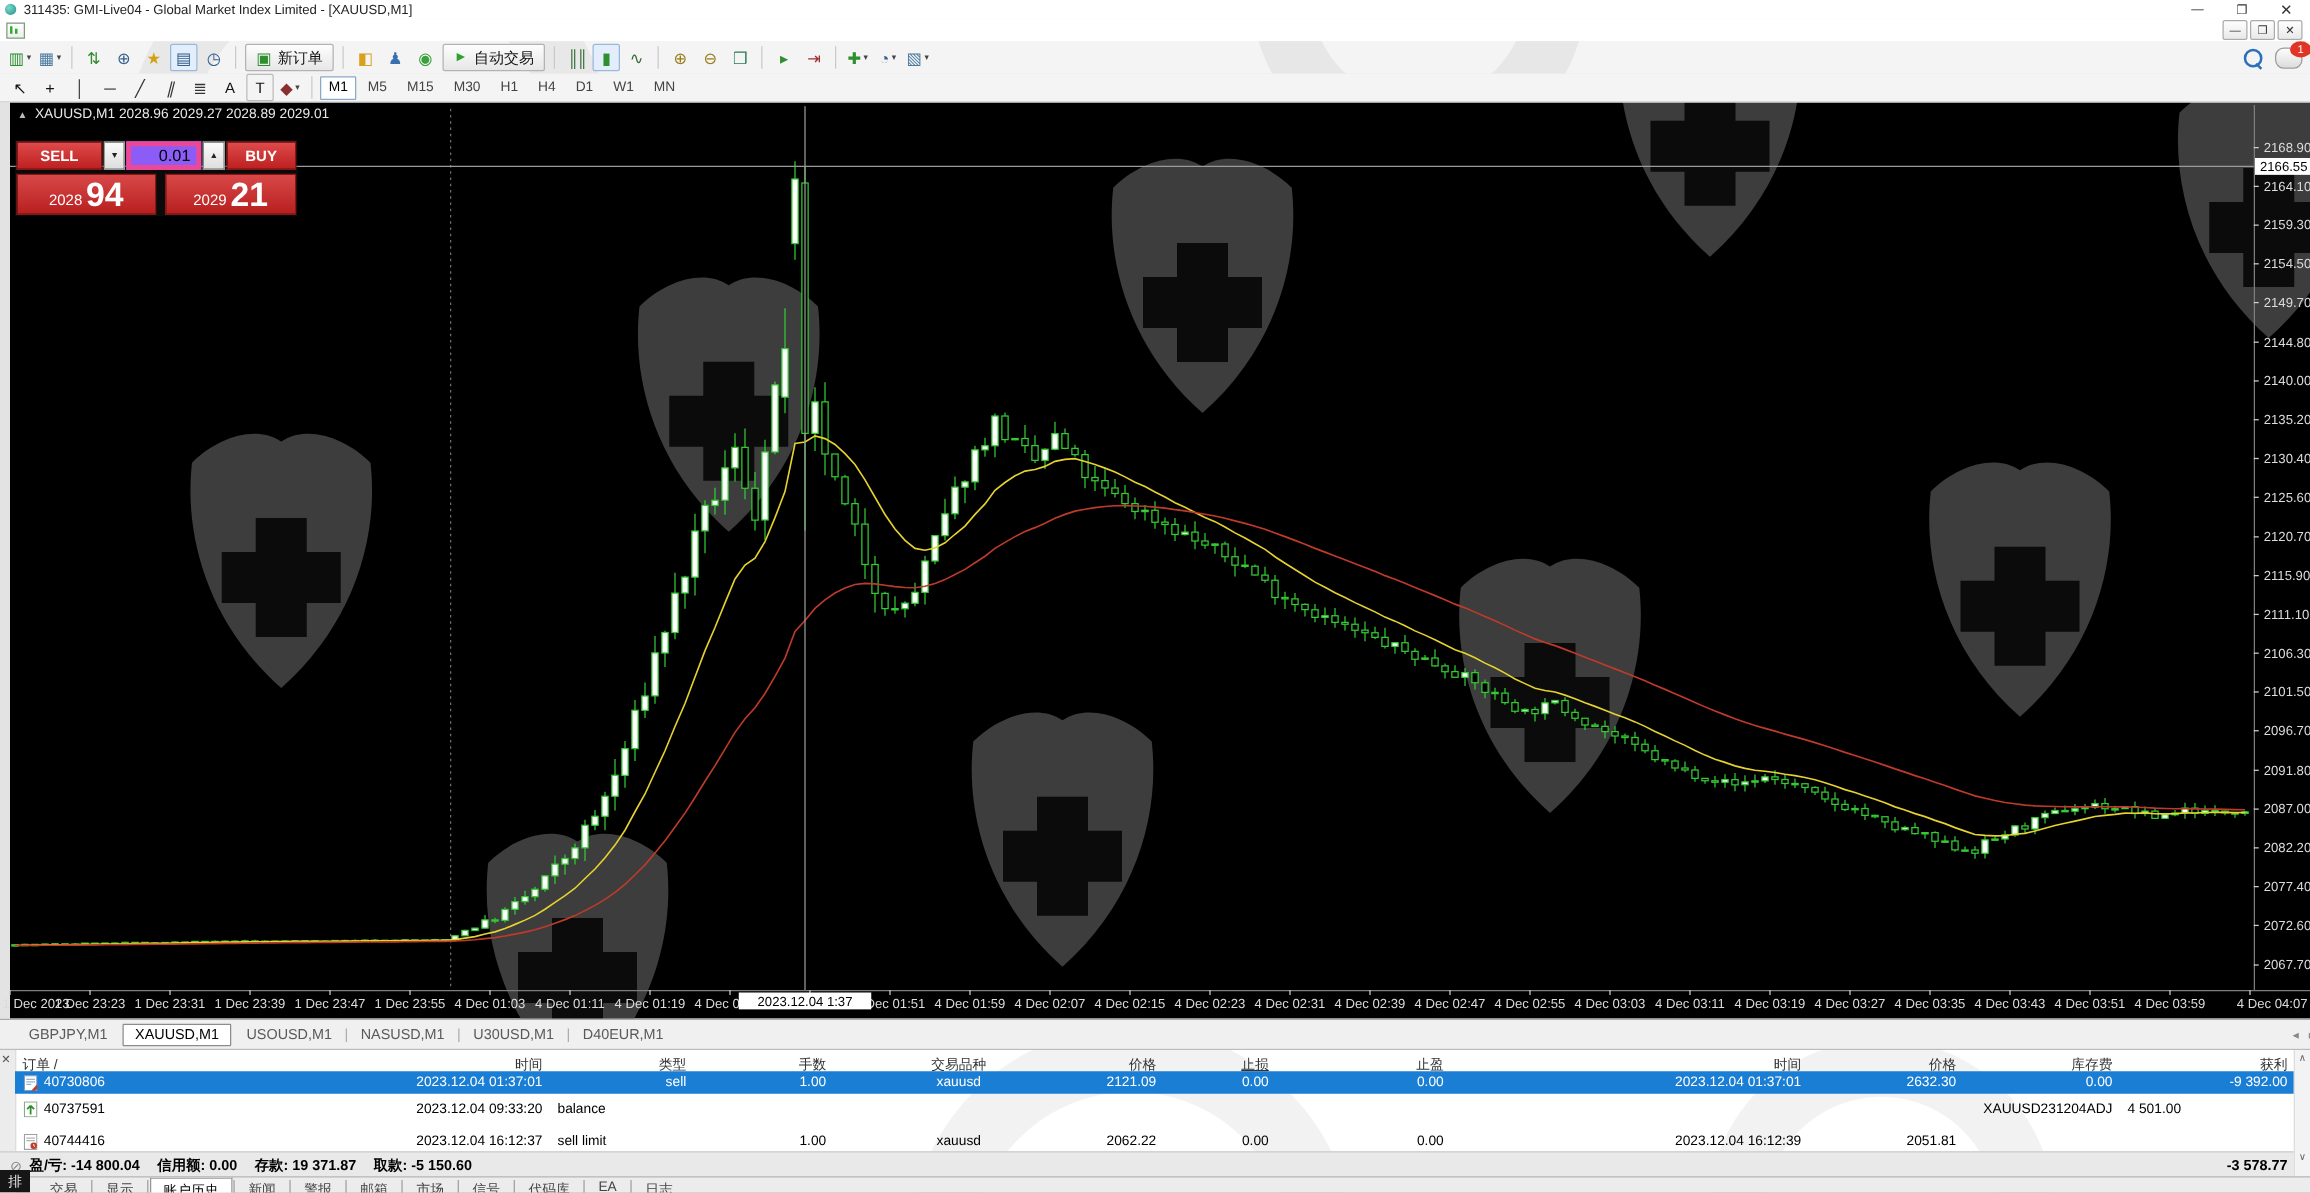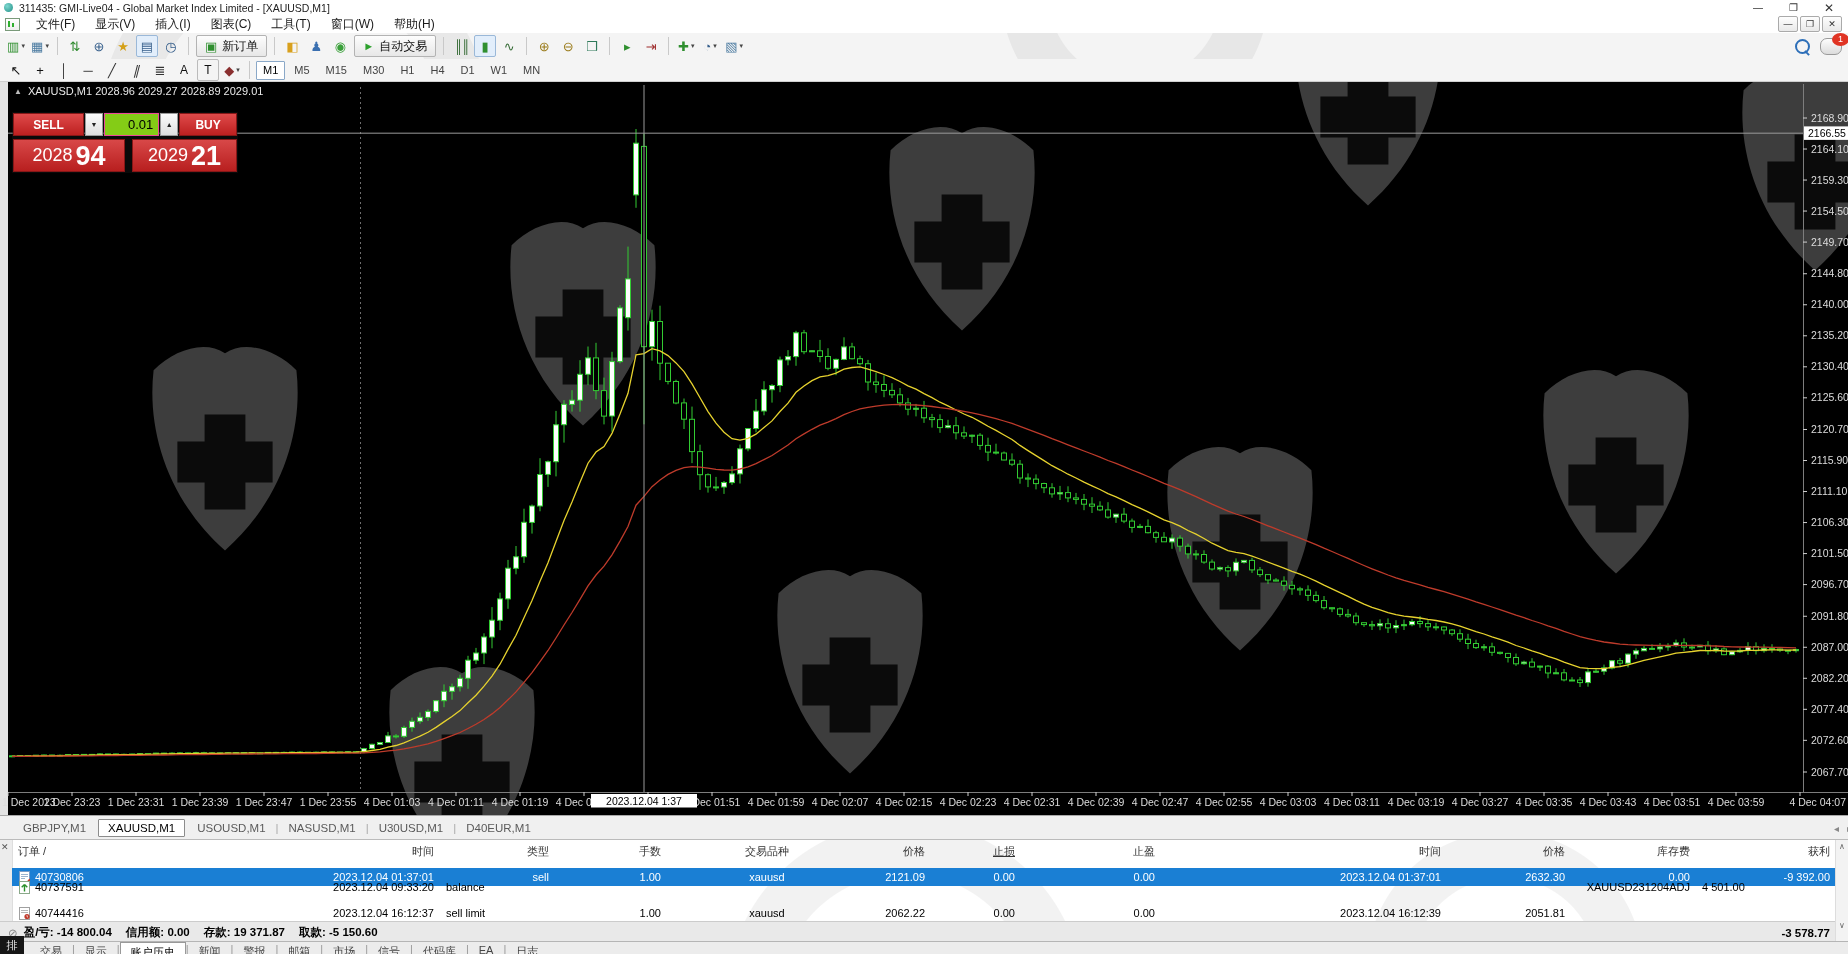--- a/index.html
+++ b/index.html
@@ -55,26 +55,26 @@
   .chart-header{position:absolute;top:85px;left:14px;z-index:3;color:#e8e8e8;font-size:11px;display:flex;align-items:center;gap:6px}
   .chart-header .tri{font-size:8px;color:#bbb}
 
   .ocp{position:absolute;top:112px;left:12px;z-index:3;width:224px;background:rgba(30,30,30,.35);padding:1px}
   .ocp-row1{display:flex;height:23px;gap:1px}
   .ocp-btn{background:linear-gradient(#df4a4a,#bd2020);border:1px solid #871717;color:#fff;
            font-size:12px;font-weight:600;display:flex;align-items:center;justify-content:center}
   .ocp-sell{width:74px}.ocp-buy{width:60px}
   .ocp-spin{width:17px;background:linear-gradient(#fbfbfb,#dedede);border:1px solid #9a9a9a;
             font-size:7px;color:#222;display:flex;align-items:center;justify-content:center}
-  .ocp-vol{width:52px;background:#84cc16;border:1px solid #ec4899;color:#000;font-size:13px;
+  .ocp-vol{width:52px;background:#8b5cf6;border:4px solid #ec4899;color:#000;font-size:13px;
            display:flex;align-items:center;justify-content:flex-end;padding-right:5px}
   .ocp-row2{display:flex;margin-top:3px;gap:7px}
   .ocp-price{background:linear-gradient(#d84848,#b81f1f);border:1px solid #871717;color:#fff;
              display:flex;align-items:flex-end;justify-content:center;height:30px;padding:0 4px 1px 4px}
-  .ocp-price .small{font-size:18px;margin-right:3px;line-height:1.6}
+  .ocp-price .small{font-size:12px;margin-right:3px;line-height:1.6}
   .ocp-price .big{font-size:27px;line-height:.95;font-weight:600}
   .ocp-p-sell{width:103px}.ocp-p-buy{width:96px}
 
   
   .chart-tabs{position:absolute;top:815px;left:0;width:1848px;height:24px;background:#f0f0f0;
               border-top:1px solid #a9a9a9;display:flex;align-items:center;z-index:6;
               font-size:11.5px;color:#5a5a5a;padding-left:14px}
   .ctab{padding:2px 9px;white-space:nowrap}
   .ctab.active{background:#fff;border:1px solid #8c8c8c;color:#000;margin:0 3px;border-radius:1px}
   .ctab-sep{color:#aaa;margin:0 1px}
@@ -730,29 +730,20 @@
   <span>311435: GMI-Live04 - Global Market Index Limited - [XAUUSD,M1]</span>
   <span class="win-controls">
     <span>—</span>
     <span>❐</span>
     <span style="font-size:12px">✕</span>
   </span>
 </div>
 
 <div class="menubar">
   <span class="menu-doc-icon"></span>
-  <span id="menu-items" style="display:flex">
-      <span class="menu-item">文件(F)</span>
-      <span class="menu-item">显示(V)</span>
-      <span class="menu-item">插入(I)</span>
-      <span class="menu-item">图表(C)</span>
-      <span class="menu-item">工具(T)</span>
-      <span class="menu-item">窗口(W)</span>
-      <span class="menu-item">帮助(H)</span>
-    </span>
   <span class="mdi-controls">
     <span class="mdi-btn">—</span>
     <span class="mdi-btn">❐</span>
     <span class="mdi-btn">✕</span>
   </span>
 </div>
 
 <div class="toolbar1">
   <span class="tb-icon" style="color:#2f8f2f">▥<span class="drop">▾</span></span>
   <span class="tb-icon" style="color:#4a7aa0">▦<span class="drop">▾</span></span>
@@ -878,21 +869,21 @@
       <span class="t-cell" style="width: 200px; text-align: center; box-sizing: border-box;">交易品种</span>
       <span class="t-cell" style="width: 64px; text-align: right; box-sizing: border-box;">价格</span>
       <span class="t-cell" style="width: 90px; text-align: right; box-sizing: border-box; text-decoration: underline;">止损</span>
       <span class="t-cell" style="width: 140px; text-align: right; box-sizing: border-box;">止盈</span>
       <span class="t-cell" style="width: 286px; text-align: right; box-sizing: border-box;">时间</span>
       <span class="t-cell" style="width: 124px; text-align: right; box-sizing: border-box;">价格</span>
       <span class="t-cell" style="width: 125px; text-align: right; box-sizing: border-box;">库存费</span>
       <span class="t-cell" style="width: 140px; text-align: right; box-sizing: border-box;">获利</span>
     </div>
   <div id="orders-rows">
-      <div class="t-row sel" style="top: 28px;">
+      <div class="t-row sel" style="top: 17px;">
         <span class="t-cell" style="width: 178px; text-align: left; box-sizing: border-box; display: inline-flex; align-items: center;">
           <span class="t-icon">
             <svg width="11" height="13">
               <rect x="0.5" y="0.5" width="10" height="12" fill="#fff" stroke="#7a9cc6"></rect>
               <path d="M2 3.5h7M2 5.5h7M2 7.5h4" stroke="#9ab4cf" stroke-width="1"></path>
               <path d="M10.5 7.5l-4.5 5h3l2.5-2z" fill="#c0392b"></path>
             </svg>
           </span>
           <span>40730806</span>
         </span>

